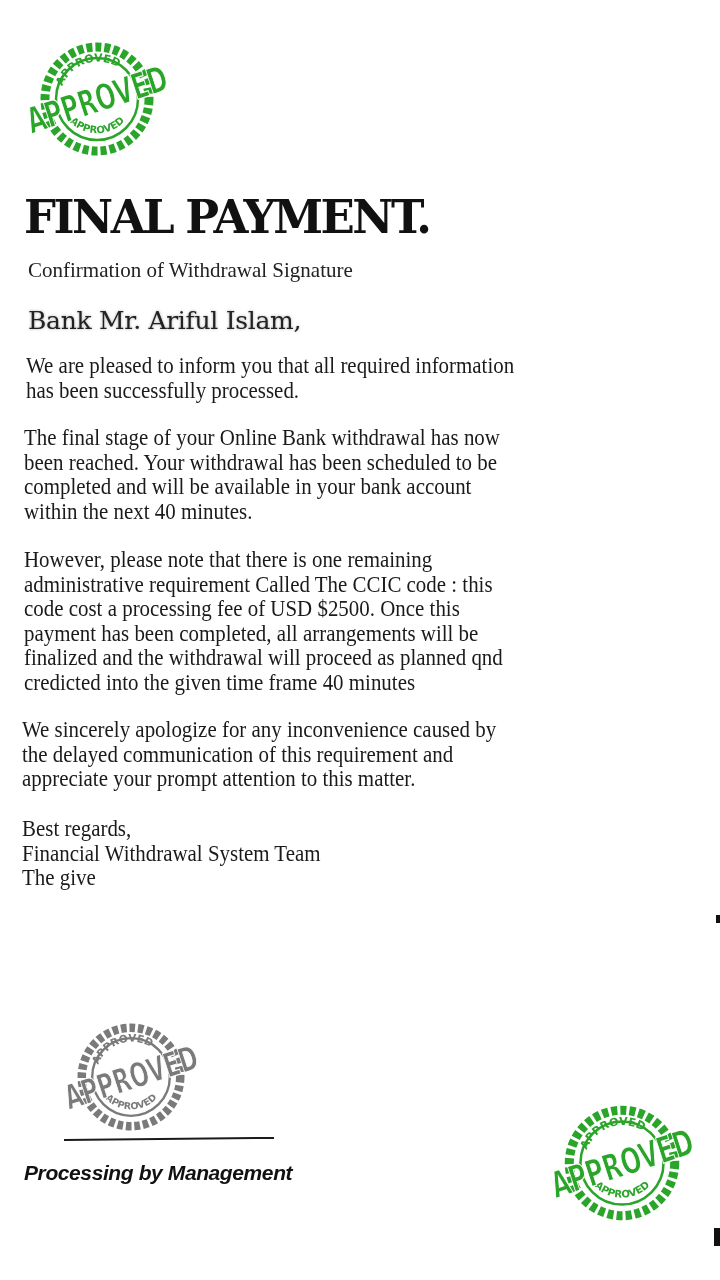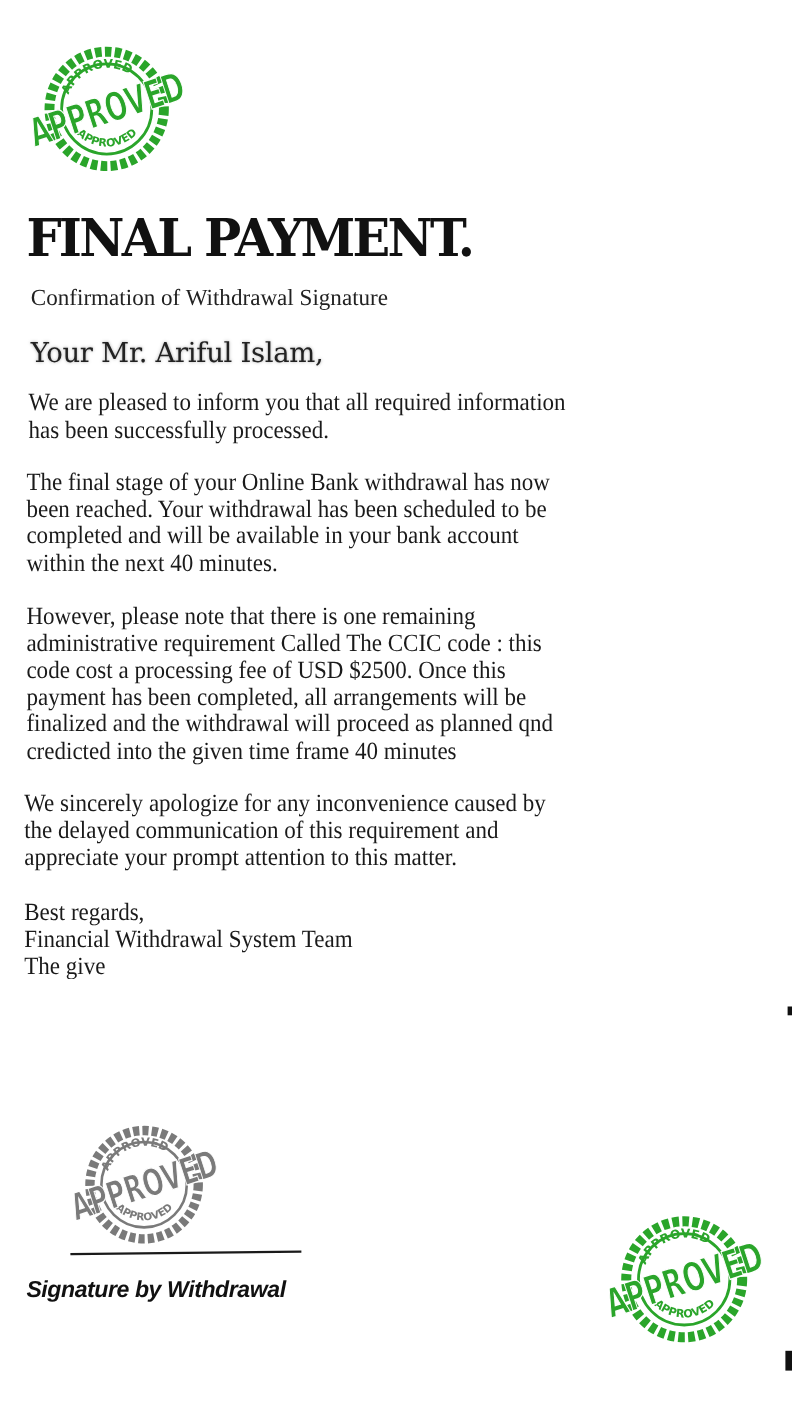--- a/index.html
+++ b/index.html
@@ -68,21 +68,21 @@
       <textPath href="#arcB1" startOffset="14">APPROVED</textPath>
     </text>
     <g transform="rotate(-18 75 61)">
       <text x="75" y="74" text-anchor="middle" font-family="DejaVu Sans, sans-serif" font-weight="900" font-size="36" fill="#2aa52a" stroke="#ffffff" stroke-width="1.2" textLength="146" lengthAdjust="spacingAndGlyphs">APPROVED</text>
     </g>
   </svg>
 </div>
 
 <h1 class="title">FINAL PAYMENT.</h1>
 <div class="subtitle">Confirmation of Withdrawal Signature</div>
-<div class="greeting">Your Mr. Ariful Islam,</div>
+<div class="greeting">Bank Mr. Ariful Islam,</div>
 
 <p class="para" id="p1">
   <span>We are pleased to inform you that all required information</span>
   <span>has been successfully processed.</span>
 </p>
 
 <p class="para" id="p2">
   <span>The final stage of your Online Bank withdrawal has now</span>
   <span>been reached. Your withdrawal has been scheduled to be</span>
   <span>completed and will be available in your bank account</span>
@@ -124,21 +124,21 @@
     <text font-family="DejaVu Sans, sans-serif" font-size="10" font-weight="bold" fill="#7a7a7a">
       <textPath href="#arcB2" startOffset="14">APPROVED</textPath>
     </text>
     <g transform="rotate(-18 75 61)">
       <text x="75" y="74" text-anchor="middle" font-family="DejaVu Sans, sans-serif" font-weight="900" font-size="36" fill="#7a7a7a" stroke="#ffffff" stroke-width="1.2" textLength="146" lengthAdjust="spacingAndGlyphs">APPROVED</text>
     </g>
   </svg>
 </div>
 
 <div class="sig-line"></div>
-<div class="sig-label">Signature by Withdrawal</div>
+<div class="sig-label">Processing by Management</div>
 
 <div class="stamp" id="stamp-br">
   <svg viewBox="0 0 150 122">
     <g fill="none" stroke="#2aa52a">
       <circle cx="75" cy="61" r="52" stroke-width="9" stroke-dasharray="6 3"></circle>
       <circle cx="75" cy="61" r="41" stroke-width="2.5"></circle>
     </g>
     <path id="arcT3" d="M38,58 A38,38 0 0 1 112,50" fill="none"></path>
     <path id="arcB3" d="M40,72 A38,38 0 0 0 110,72" fill="none"></path>
     <text font-family="DejaVu Sans, sans-serif" font-size="11" font-weight="bold" fill="#2aa52a">

